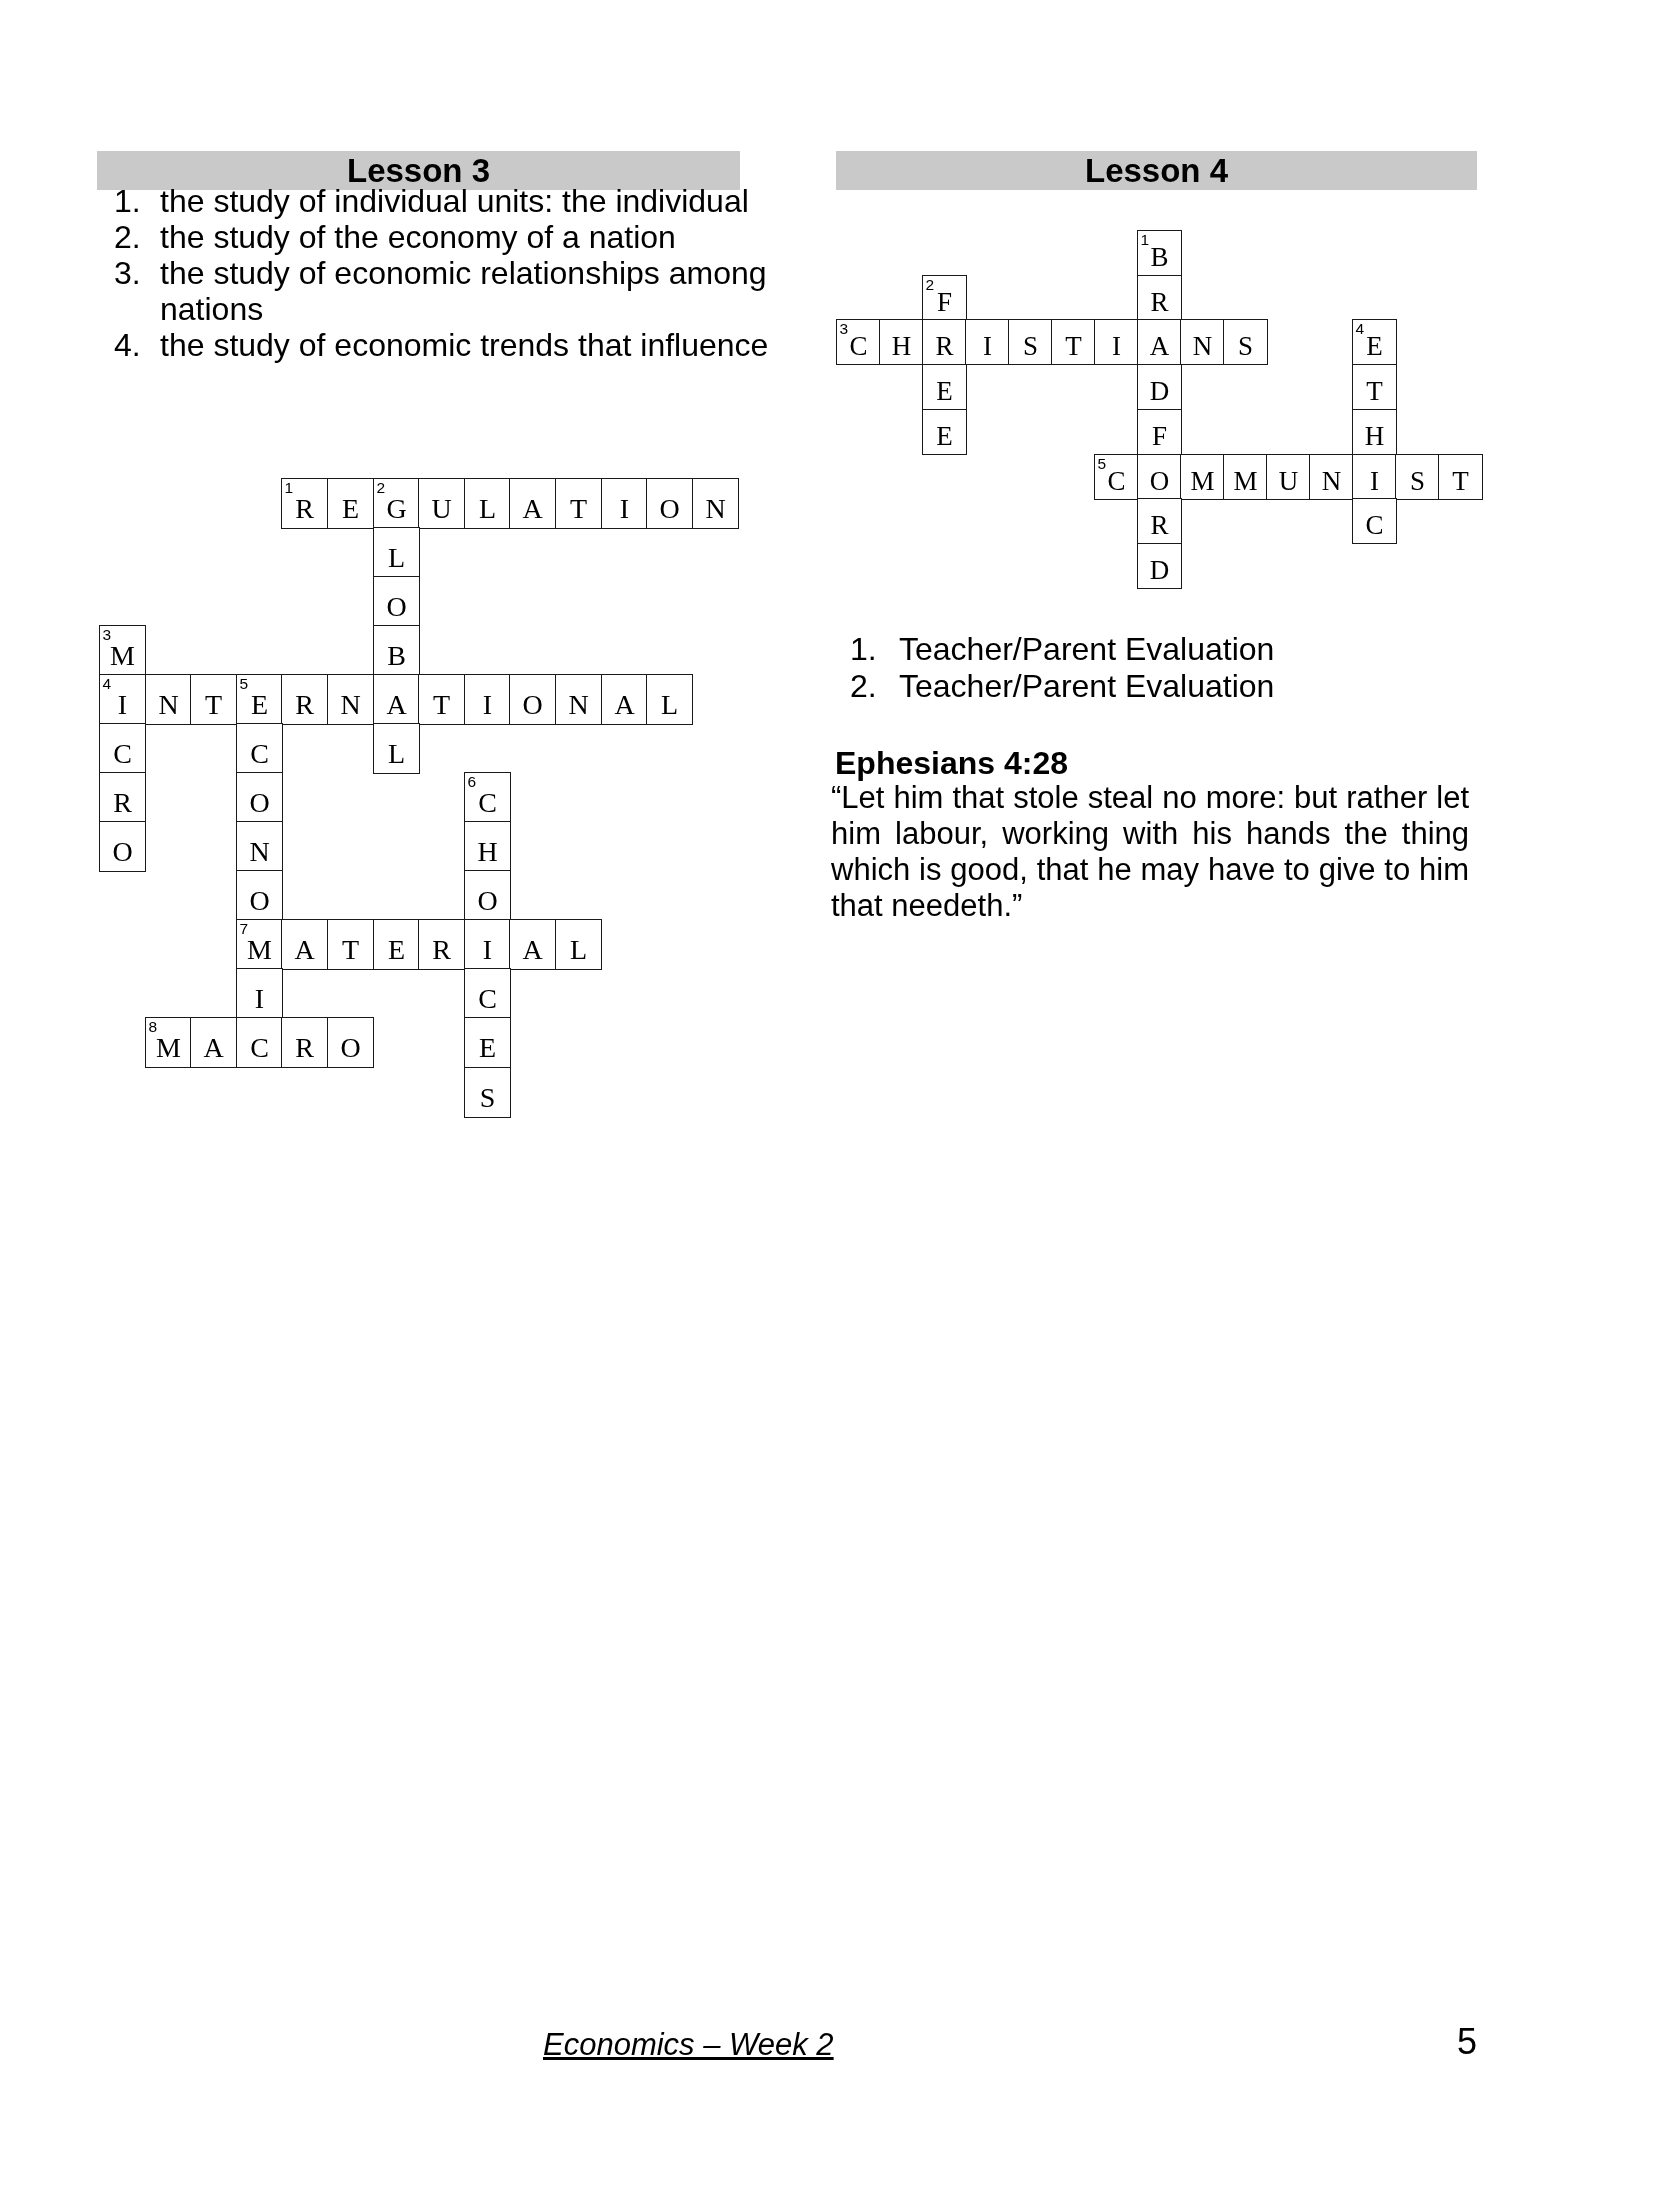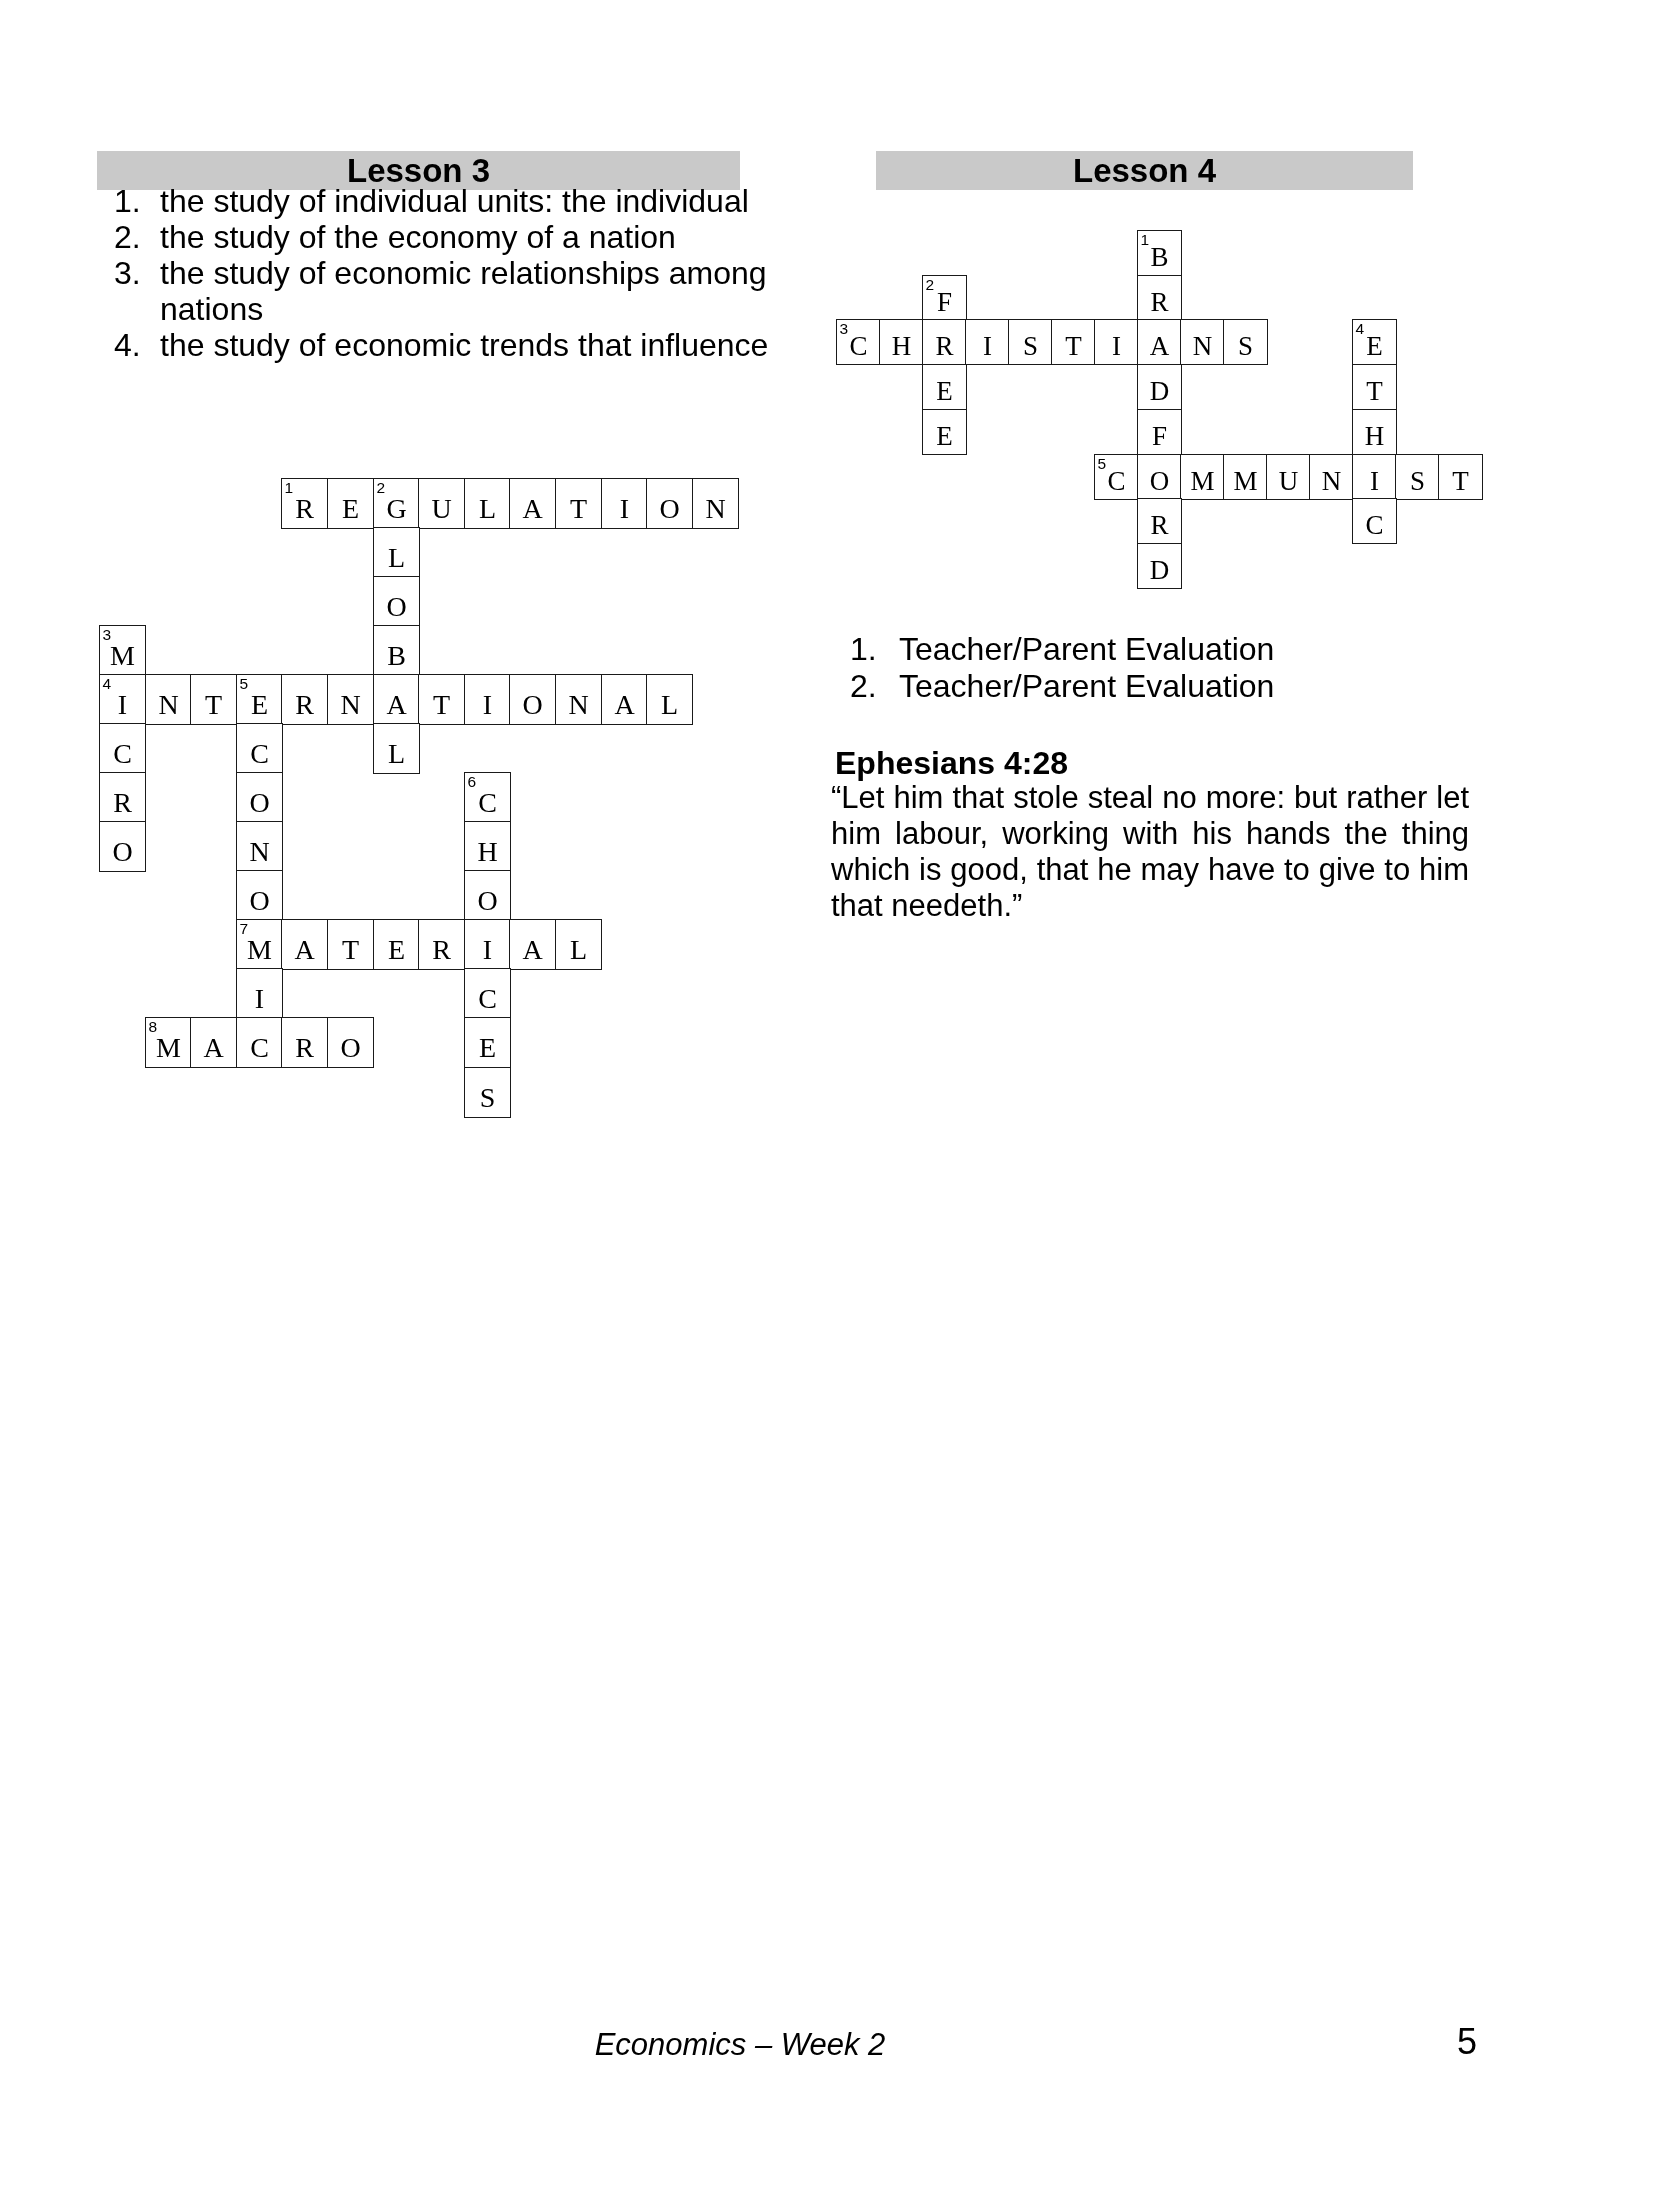--- a/index.html
+++ b/index.html
@@ -1,21 +1,21 @@
 <!DOCTYPE html>
 <html style="font-size:13.8px"><head>
 <meta charset="utf-8">
 <style>
   html,body{margin:0;padding:0;background:#e8e8e8;}
   .page{position:relative;width:1674px;height:2209px;background:#ffffff;
         font-family:"Liberation Sans",sans-serif;color:#000;overflow:hidden;}
   .header-bar{position:absolute;height:39px;background:#c9c9c9;text-align:center;
         font-weight:bold;font-size:33px;line-height:40px;}
   #bar3{left:97px;top:151px;width:643px;}
-  #bar4{left:876px;top:151px;width:537px;}
+  #bar4{left:836px;top:151px;width:641px;}
 
   .list{position:absolute;font-size:32px;line-height:36px;}
   #list3{left:114px;top:183px;}
   #list4{left:850px;top:631px;line-height:37px;}
   .list-item{display:flex;}
   #list3 .list-num{width:46px;flex:none;}
   #list4 .list-num{width:49px;flex:none;}
   .line{white-space:nowrap;}
 
   .cw{position:absolute;}
@@ -26,22 +26,22 @@
         font-family:"Liberation Serif",serif;}
   #cw3 .cell{width:47px;height:51px;font-size:28px;padding-top:10.3px;}
   #cw4 .cell{width:45px;height:46px;font-size:27px;padding-top:9.5px;}
   .cell .num{position:absolute;top:0px;left:2.6px;padding:0;
         font-family:"Liberation Sans",sans-serif;font-size:15.5px;line-height:17px;}
 
   .verse-head{position:absolute;left:835px;top:745px;font-size:32px;font-weight:bold;text-align:center;}
   .verse{position:absolute;left:831px;top:780px;width:638px;font-size:31px;line-height:36px;}
   .verse .jline{text-align:justify;text-align-last:justify;}
 
-  .footer{position:absolute;left:525px;top:2027px;width:430px;text-align:center;
-        font-style:italic;font-size:31px;}
+  .footer{position:absolute;left:543px;top:2027px;width:430px;text-align:left;
+        font-style:italic;font-size:31px;text-decoration:underline;}
   .pagenum{position:absolute;left:1457px;top:2021px;font-size:36px;}
 </style>
 </head>
 <body>
 
 <div class="page">
 
   <div id="bar3" class="header-bar" style="background: rgb(201, 201, 201);">
     <span>Lesson 3</span>
   </div>

